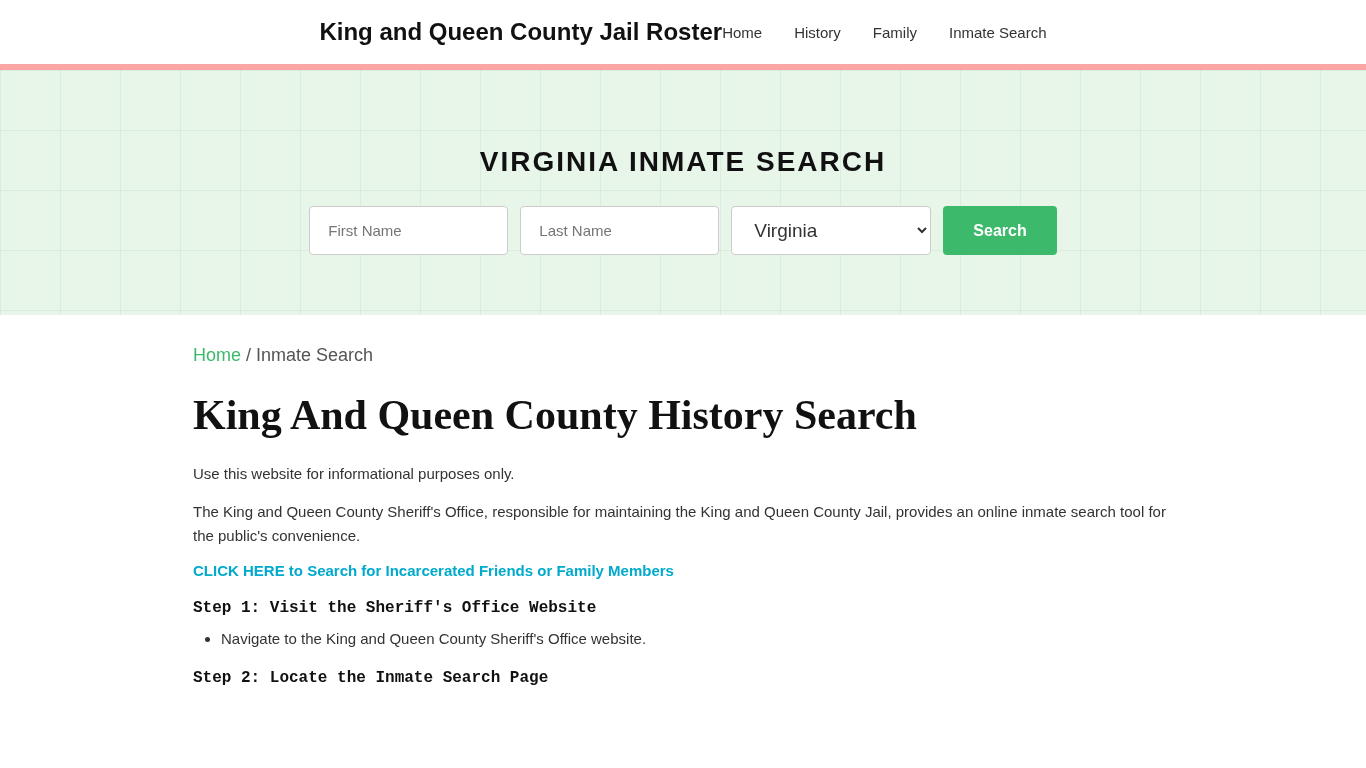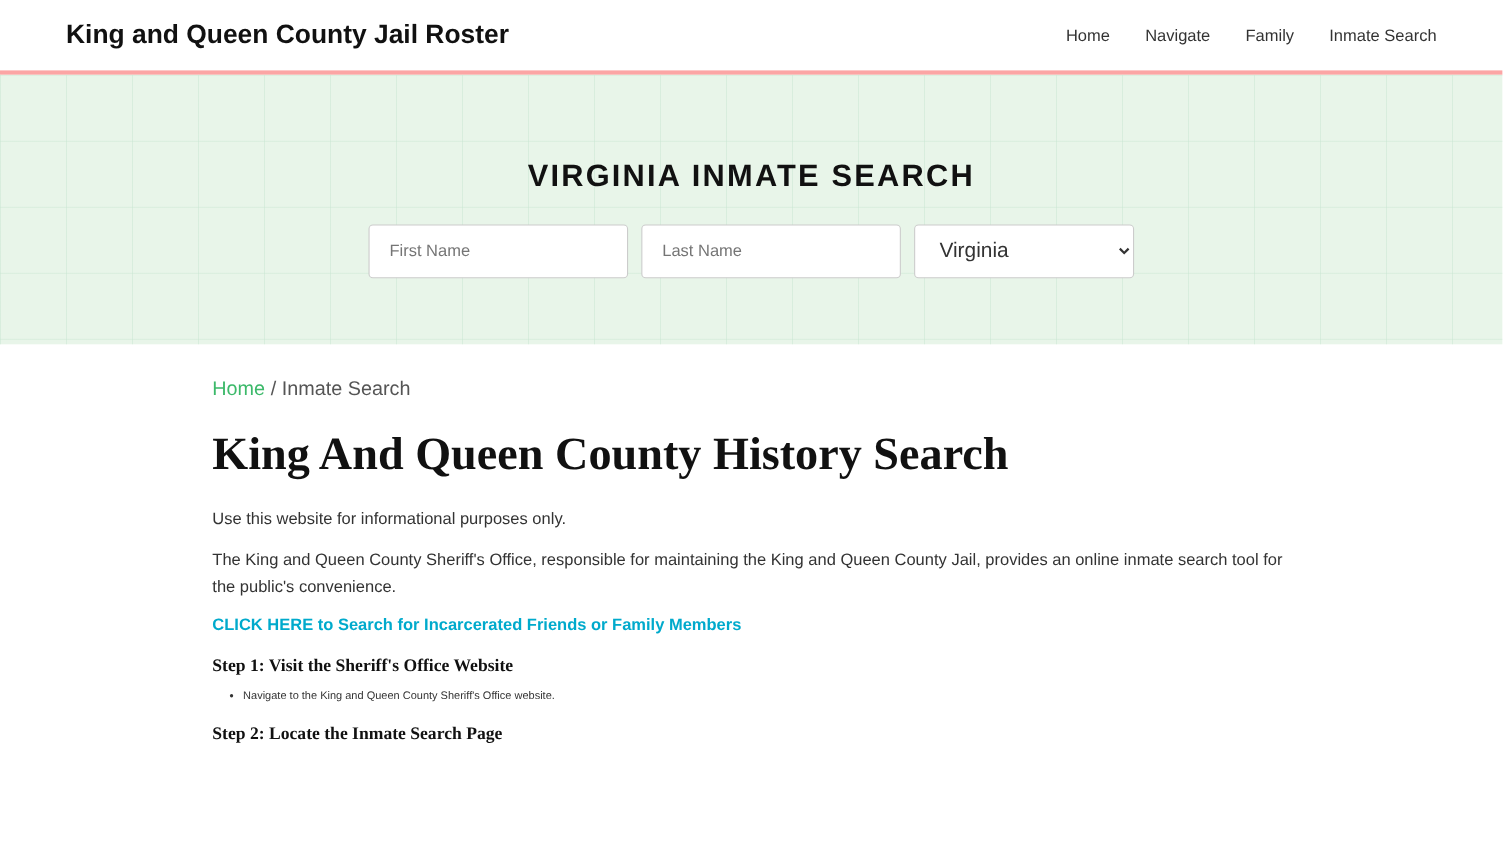--- a/index.html
+++ b/index.html
@@ -1,24 +1,24 @@
 <!DOCTYPE html>
 <html><head>
   <meta charset="utf-8">
   <style>
     * { margin: 0; padding: 0; box-sizing: border-box; }
     body { font-family: Georgia, 'Times New Roman', serif; color: #333; background: #fff; font-size: 16px; }
 
     
     .header {
       display: flex;
-      justify-content: space-between;
+      justify-content: center;
       align-items: center;
       padding: 18px 60px;
-      border-bottom: 4px solid #fca5a5;
+      border-bottom: 6px solid #fca5a5;
       background: #fff;
     }
     .site-title {
       font-size: 24px;
       font-weight: 900;
       color: #111;
       font-family: Arial, sans-serif;
     }
     .nav {
       display: flex;
@@ -55,21 +55,21 @@
       display: flex;
       justify-content: center;
       gap: 12px;
       flex-wrap: wrap;
     }
     .search-form input {
       padding: 12px 18px;
       border: 1px solid #ccc;
       border-radius: 4px;
       font-size: 15px;
-      width: 236px;
+      width: 199px;
       background: #fff;
       color: #aaa;
       font-family: Arial, sans-serif;
     }
     .search-form select {
       padding: 12px 18px;
       border: 1px solid #ccc;
       border-radius: 4px;
       font-size: 19px;
       width: 200px;
@@ -133,48 +133,48 @@
       text-decoration: none;
       font-family: Arial, sans-serif;
       font-size: 15px;
       font-weight: bold;
       display: block;
       margin-bottom: 20px;
     }
 
     
     .step-heading {
-      font-family: Liberation Serif, serif;
+      font-family: Liberation Mono, monospace;
       font-size: 16px;
       font-weight: 900;
       color: #111;
       margin-bottom: 10px;
       margin-top: 4px;
     }
     .step-list {
       font-family: Arial, sans-serif;
-      font-size: 10px;
+      font-size: 15px;
       color: #333;
       margin-left: 28px;
       margin-bottom: 18px;
       line-height: 1.6;
     }
   </style>
 </head>
 <body>
 
 <header class="header">
   <div class="site-title">King and Queen County Jail Roster</div>
   <nav>
     <ul class="nav">
       <li>
         <a href="#">Home</a>
       </li>
       <li>
-        <a href="#">Navigate</a>
+        <a href="#">History</a>
       </li>
       <li>
         <a href="#">Family</a>
       </li>
       <li>
         <a href="#">Inmate Search</a>
       </li>
     </ul>
   </nav>
 </header>
@@ -229,20 +229,21 @@
       <option>South Dakota</option>
       <option>Tennessee</option>
       <option>Texas</option>
       <option>Utah</option>
       <option>Vermont</option>
       <option>Washington</option>
       <option>West Virginia</option>
       <option>Wisconsin</option>
       <option>Wyoming</option>
     </select>
+    <button class="search-btn">Search</button>
   </div>
 </section>
 
 <main class="main-content">
 
   <div class="breadcrumb">
     <a href="#">Home</a>
     <span>/</span>
     <span>Inmate Search</span>
   </div>

